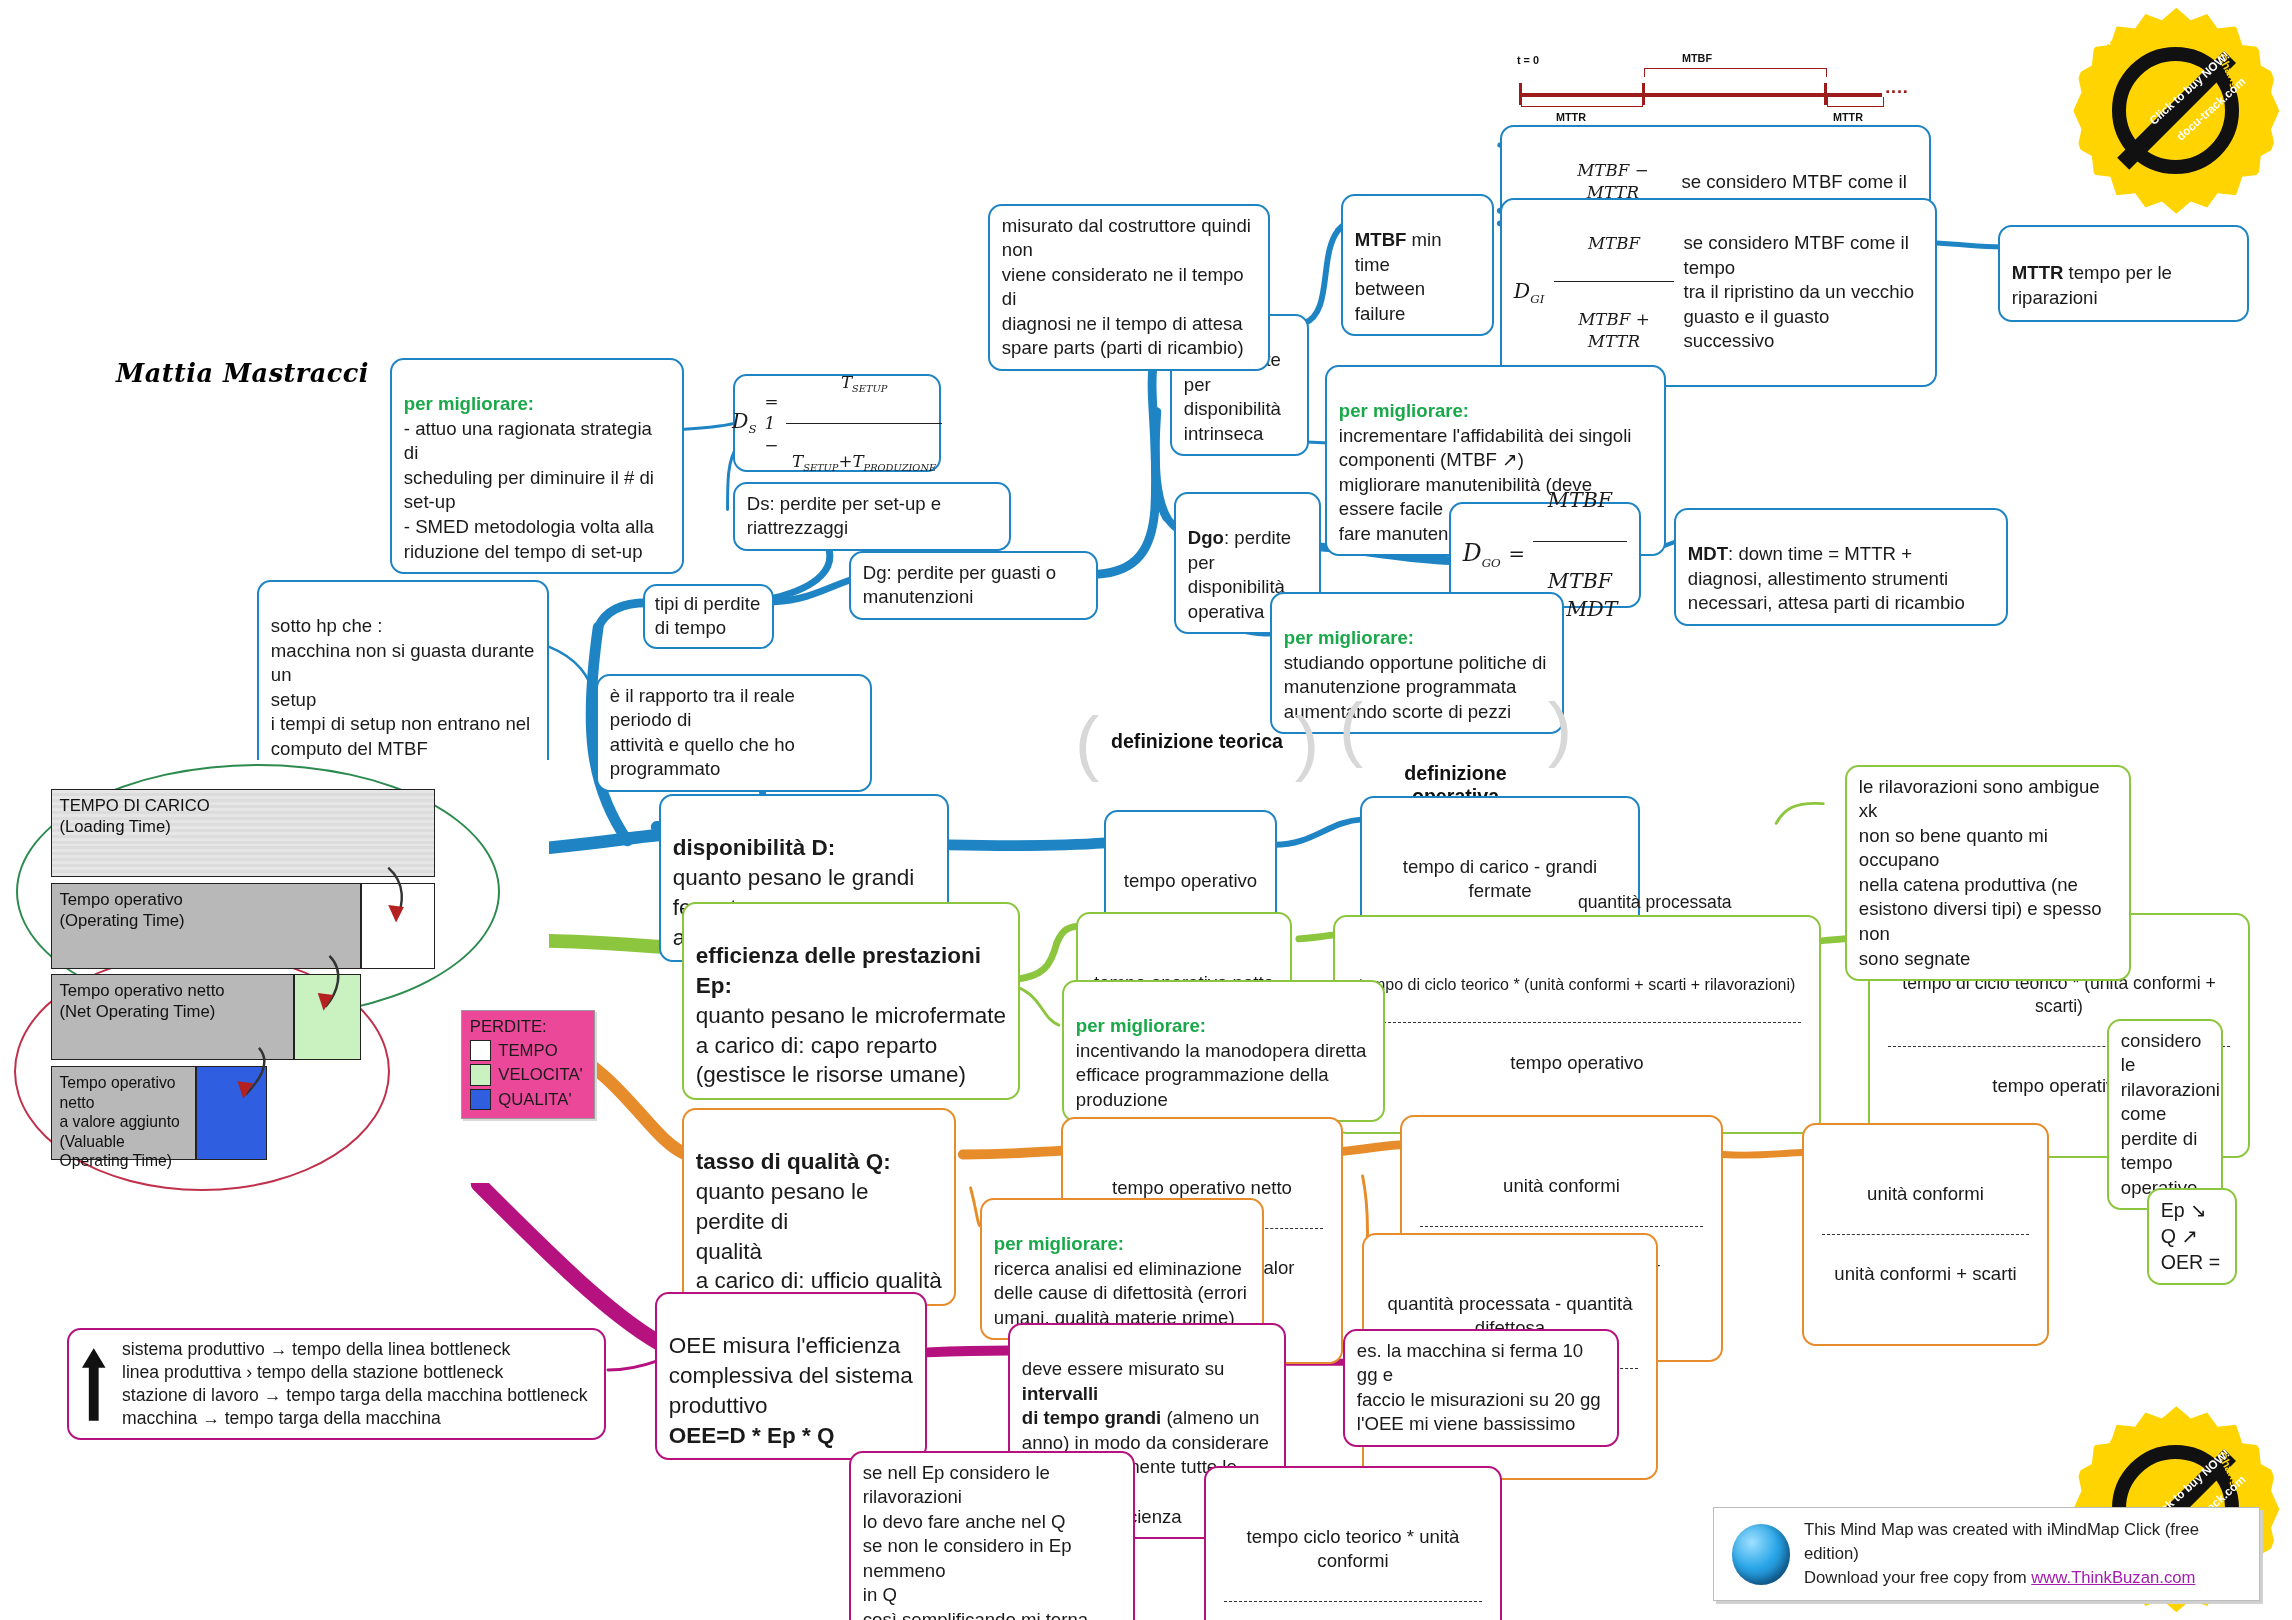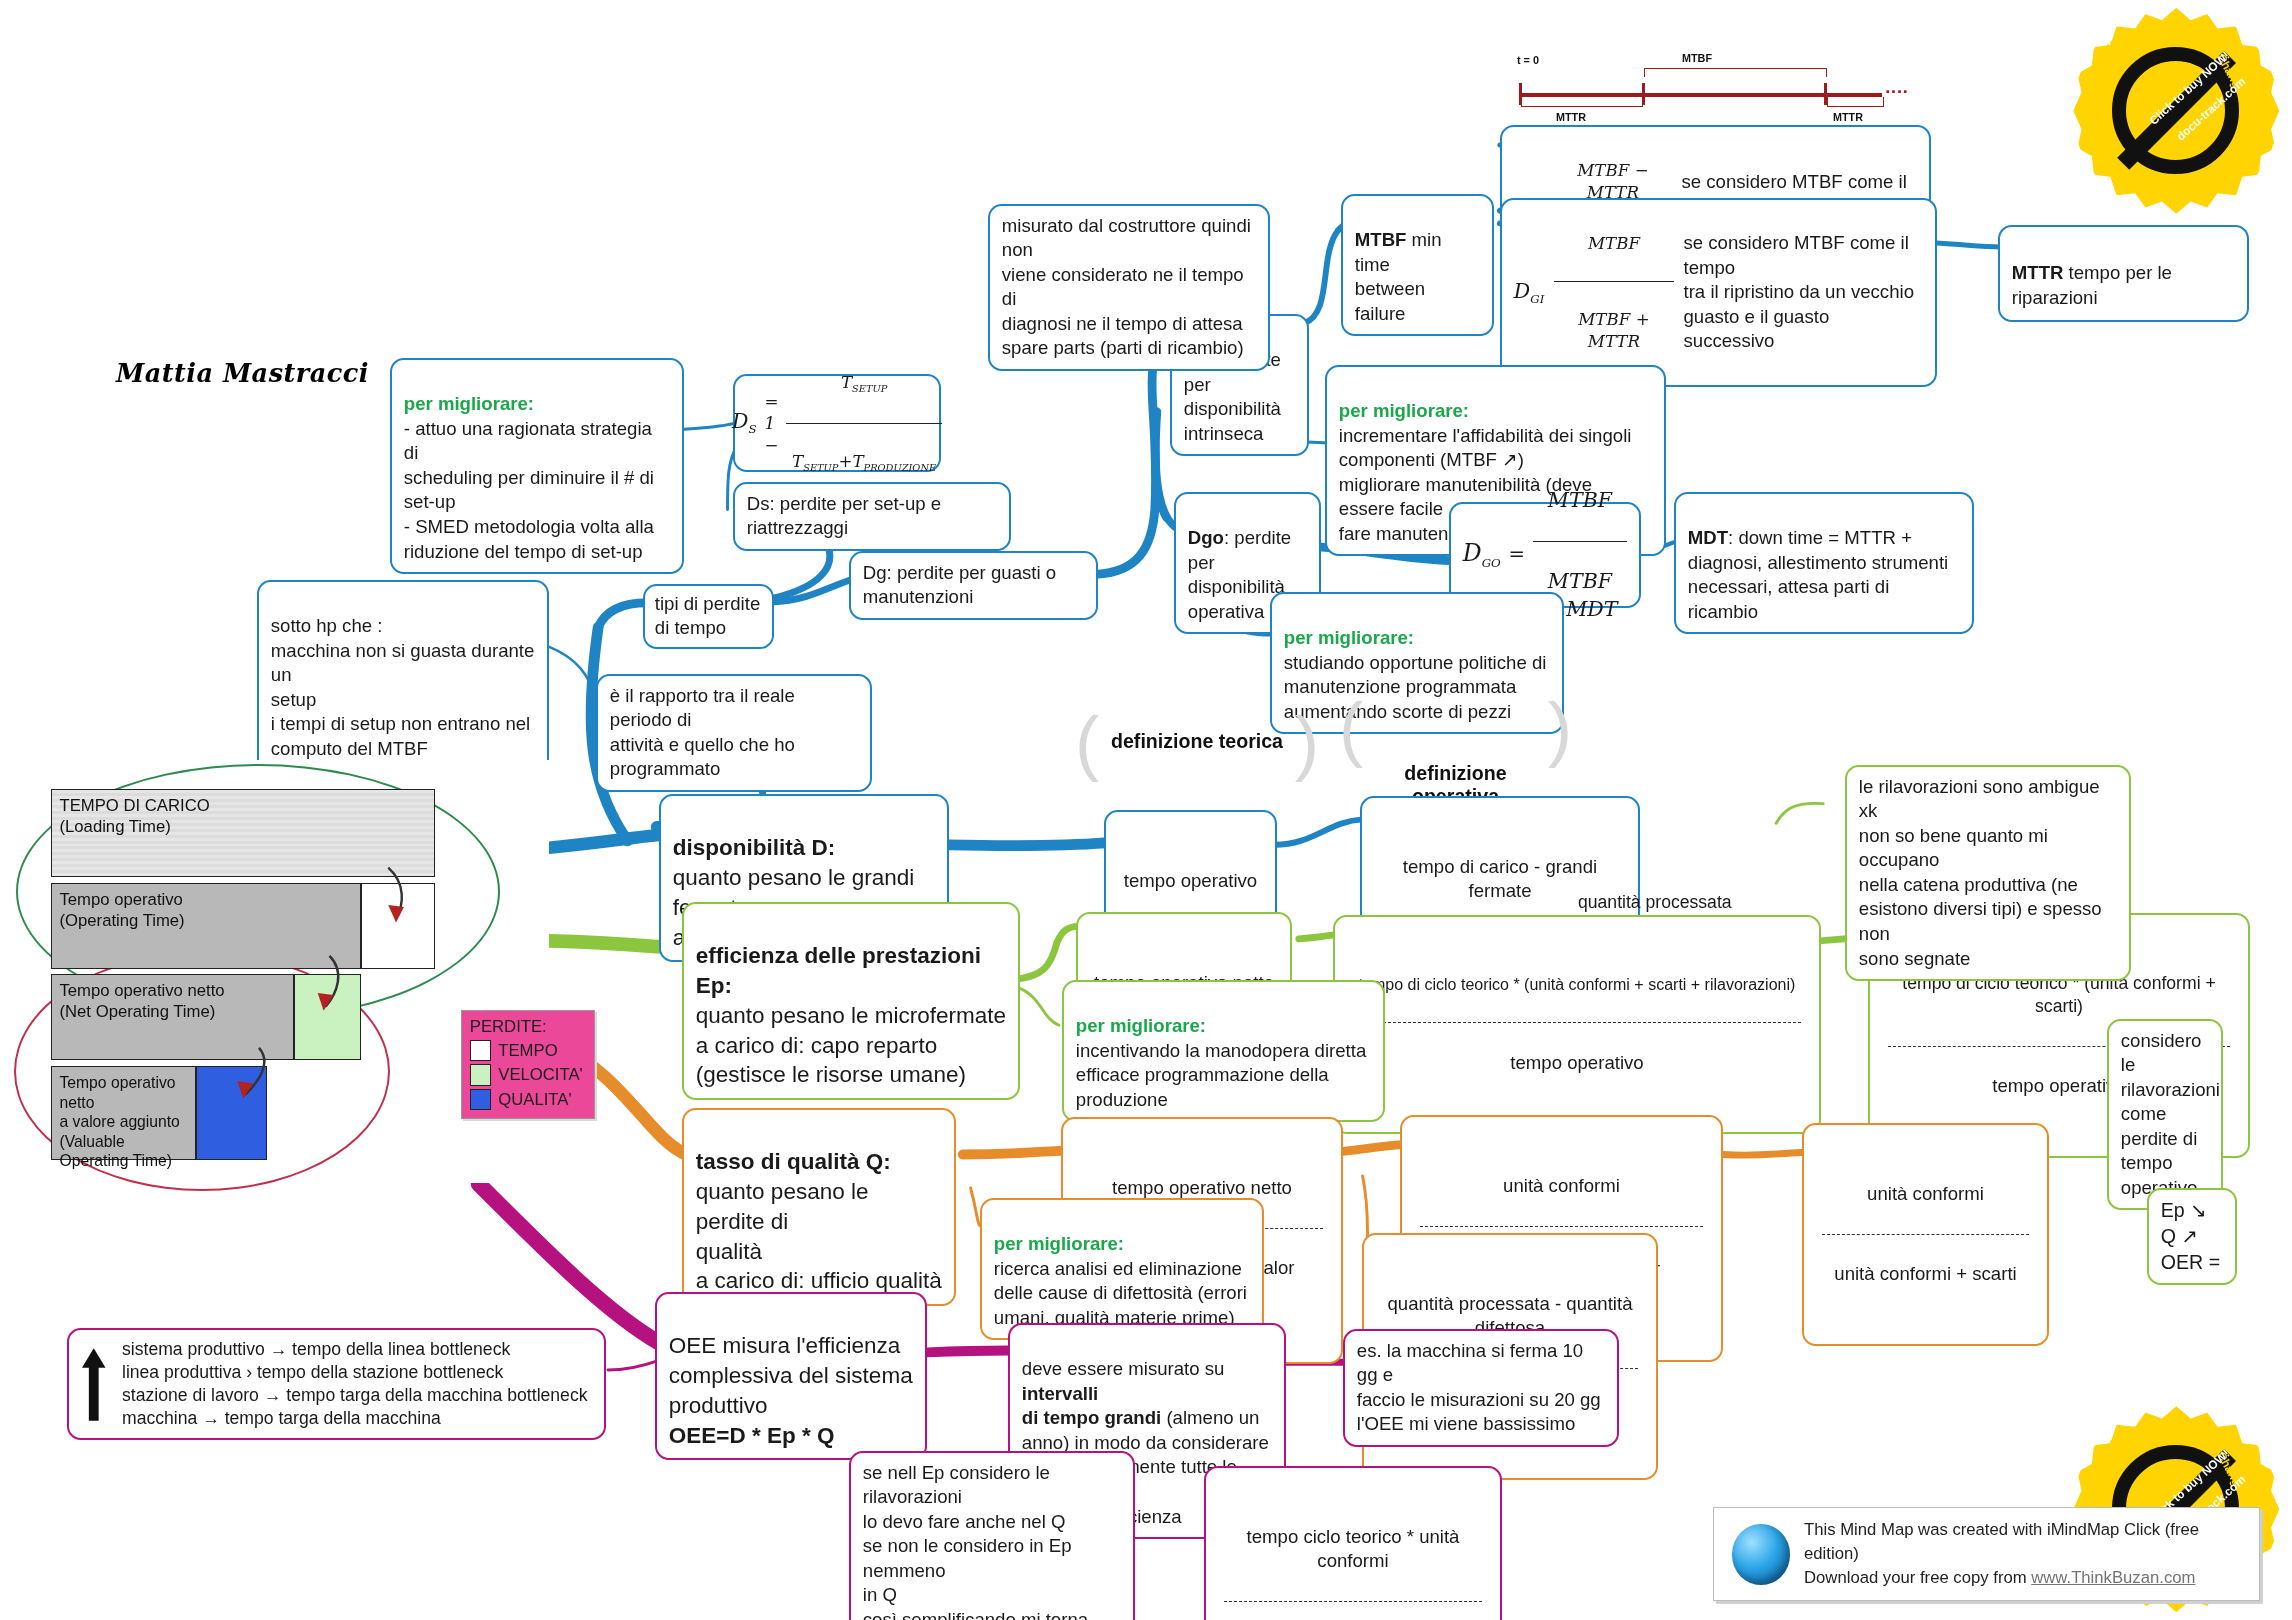--- a/index.html
+++ b/index.html
@@ -91,21 +91,21 @@
   .stamp .t.c{left:65px;top:73px;transform:rotate(-42deg);color:#fff;}
   .stamp .t.d{left:94px;top:94px;transform:rotate(-42deg);color:#fff;}
 
   
   .foot{position:absolute;background:#fff;border:1px solid #bdbdbd;
         box-shadow:2.9px 2.9px 0 #cfcfcf;display:flex;align-items:center;gap:13.7px;
         padding:9.8px 17.6px;font-size:16.7px;color:#222;}
   .foot .orb{width:61px;height:61px;border-radius:50%;
         background:radial-gradient(circle at 34% 30%,#9fe0ff 0%,#2aa6e8 45%,#0b63a8 100%);
         box-shadow:inset -3.9px -4.9px 9.8px rgba(0,0,0,.35);}
-  .foot a{color:#737373;text-decoration:underline;}
+  .foot a{color:#a21caf;text-decoration:underline;}
   .foot .l2{line-height:1.45;}
 </style>
 </head>
 <body>
 
 <div class="canvas">
 
   <svg class="links" viewBox="0 0 2339 1653">
     <g fill="none" stroke-linecap="round">
 
@@ -319,21 +319,21 @@
       <span class="msub" style="font-size:23.5px;">D<sub>GO</sub></span>
       <span style="font-size:19.6px;">=</span>
       <span class="mfrac">
         <span class="mn" style="font-size:20.6px;">MTBF</span>
         <span class="mb"></span>
         <span class="md" style="font-size:20.6px;">MTBF + MDT</span>
       </span>
     </div>
   </div>
 
-  <div class="node blue" style="left:1674px;top:492px;width:300px;">
+  <div class="node blue" style="left:1674px;top:508px;width:334px;">
     <b>MDT</b><span>: down time = MTTR +
 diagnosi, allestimento strumenti
 necessari, attesa parti di ricambio</span>
   </div>
 
   <div class="node blue" style="left:1270px;top:592px;width:294px;">
     <span class="imp">per migliorare:</span>
     <span>studiando opportune politiche di
 manutenzione programmata
 aumentando scorte di pezzi</span>

